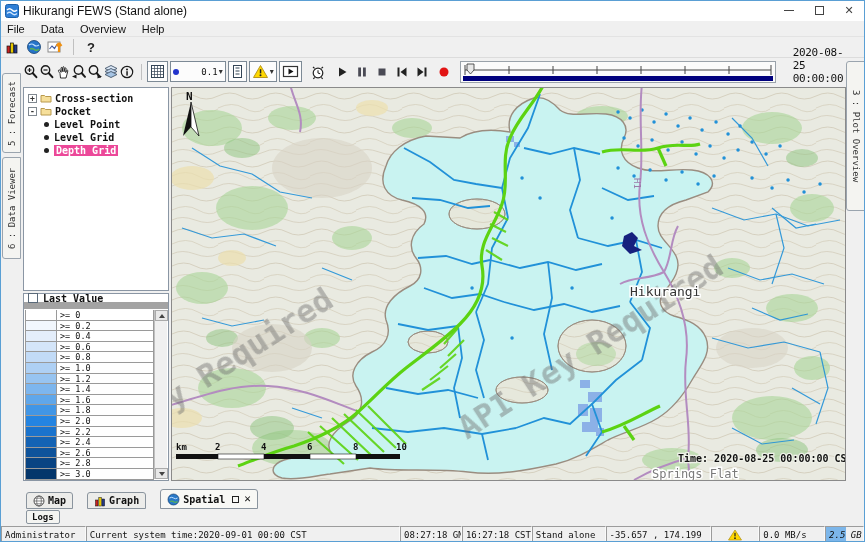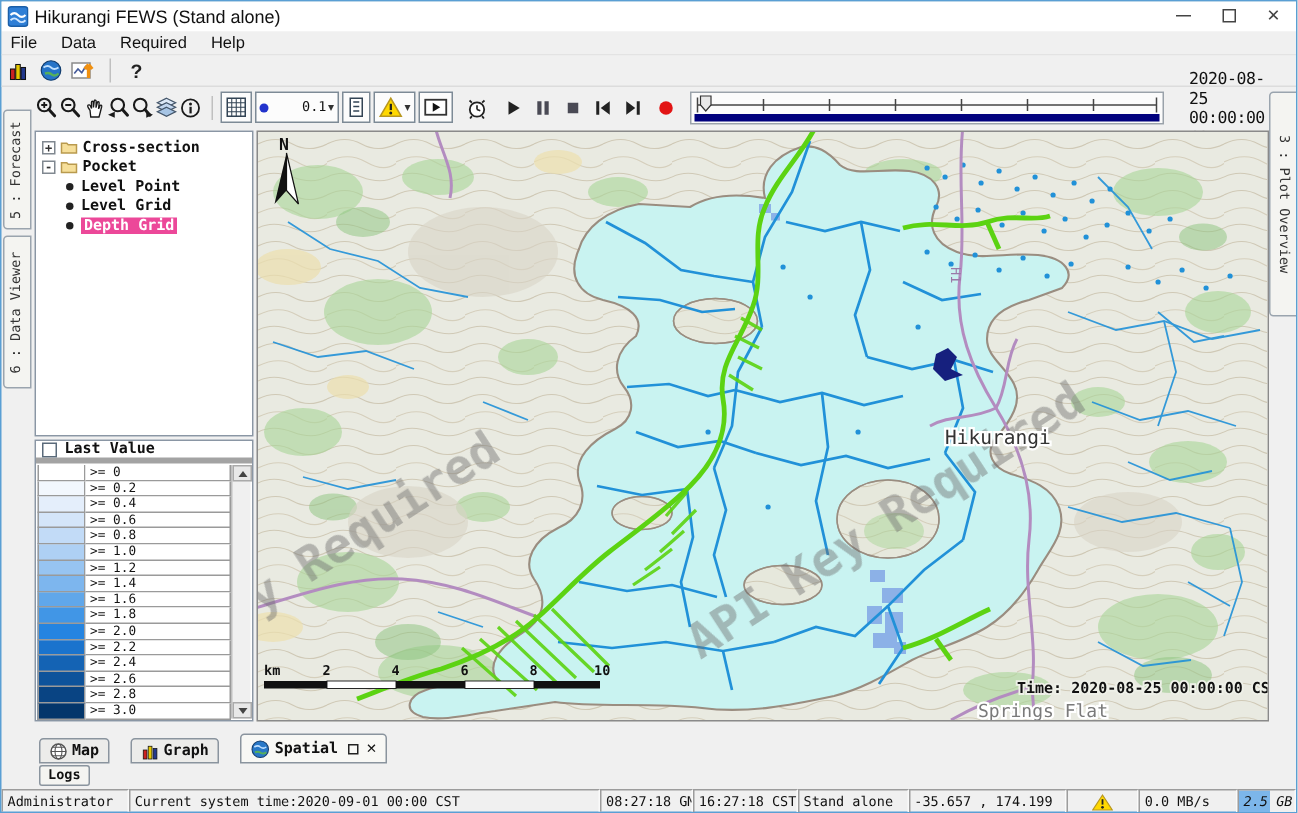--- a/index.html
+++ b/index.html
@@ -37,21 +37,21 @@
   
   #tree-panel{left:22px;top:86px;width:146px;height:204px;background:#fff;border:1px solid #8a96a4;}
   .trow{display:flex;align-items:center;height:12px;margin:1px 0 1px 4px;
         font-family:"DejaVu Sans Mono",monospace;font-size:10px;font-weight:bold;color:#111;white-space:nowrap;}
   .expander{width:9px;height:9px;border:1px solid #808890;background:#fff;font-size:8px;line-height:7px;text-align:center;margin-right:3px;color:#333;flex:0 0 9px;}
   .bullet{width:5px;height:5px;border-radius:50%;background:#222;margin:0 5px 0 2px;flex:0 0 5px;}
   .tindent{width:14px;flex:0 0 14px;}
   .sel{background:#ec4899;color:#fff;padding:0 2px;}
   
   #legend-panel{left:22px;top:292px;width:146px;height:188px;background:#fff;border:1px solid #8a96a4;}
-  #legend-head{display:flex;align-items:center;height:15px;border-bottom:4px solid #a3a3a3;padding-left:4px;}
+  #legend-head{display:flex;align-items:center;height:15px;border-bottom:7px solid #a3a3a3;padding-left:4px;}
   #legend-head .cb{width:10px;height:10px;border:1px solid #5a6a7a;background:#fff;margin-right:5px;}
   #legend-head .lt{font-family:"DejaVu Sans Mono",monospace;font-size:10px;font-weight:bold;color:#111;}
   #legend-rows{position:absolute;left:1px;top:16px;right:14px;bottom:1px;}
   .lrow{display:flex;height:10.6px;}
   .lsw{width:32px;border:1px solid #9a9a9a;border-top:none;}
   .llb{flex:1;border:1px solid #9a9a9a;border-top:none;border-left:none;background:#fff;
        font-family:"DejaVu Sans Mono",monospace;font-size:8.5px;color:#111;padding-left:3px;line-height:10px;}
   #legend-scroll{position:absolute;top:16px;right:1px;bottom:1px;width:13px;background:#f0f0f0;border-left:1px solid #c0c0c0;}
   .sbtn{position:absolute;left:0;width:13px;height:11px;background:#e8e8e8;border:1px solid #aaa;display:flex;align-items:center;justify-content:center;}
   .tri-up{width:0;height:0;border-left:3px solid transparent;border-right:3px solid transparent;border-bottom:4px solid #444;}
@@ -97,21 +97,21 @@
         </div>
       <div class="wctl">
           <span style="font-size:11px">✕</span>
         </div>
     </div>
   </div>
 
   <div id="menubar" class="abs">
     <span class="menu-item">File</span>
     <span class="menu-item">Data</span>
-    <span class="menu-item">Required</span>
+    <span class="menu-item">Overview</span>
     <span class="menu-item">Help</span>
   </div>
 
   <div id="toolbar1" class="abs">
     <div class="tbtn">
       <svg width="16" height="16">
         <rect x="3" y="7" width="3" height="7" fill="#cc2222" stroke="#111" stroke-width="0.7"></rect>
         <rect x="6.5" y="4" width="3" height="10" fill="#e6c800" stroke="#111" stroke-width="0.7"></rect>
         <rect x="10" y="6" width="3" height="8" fill="#22388c" stroke="#111" stroke-width="0.7"></rect>
       </svg>

